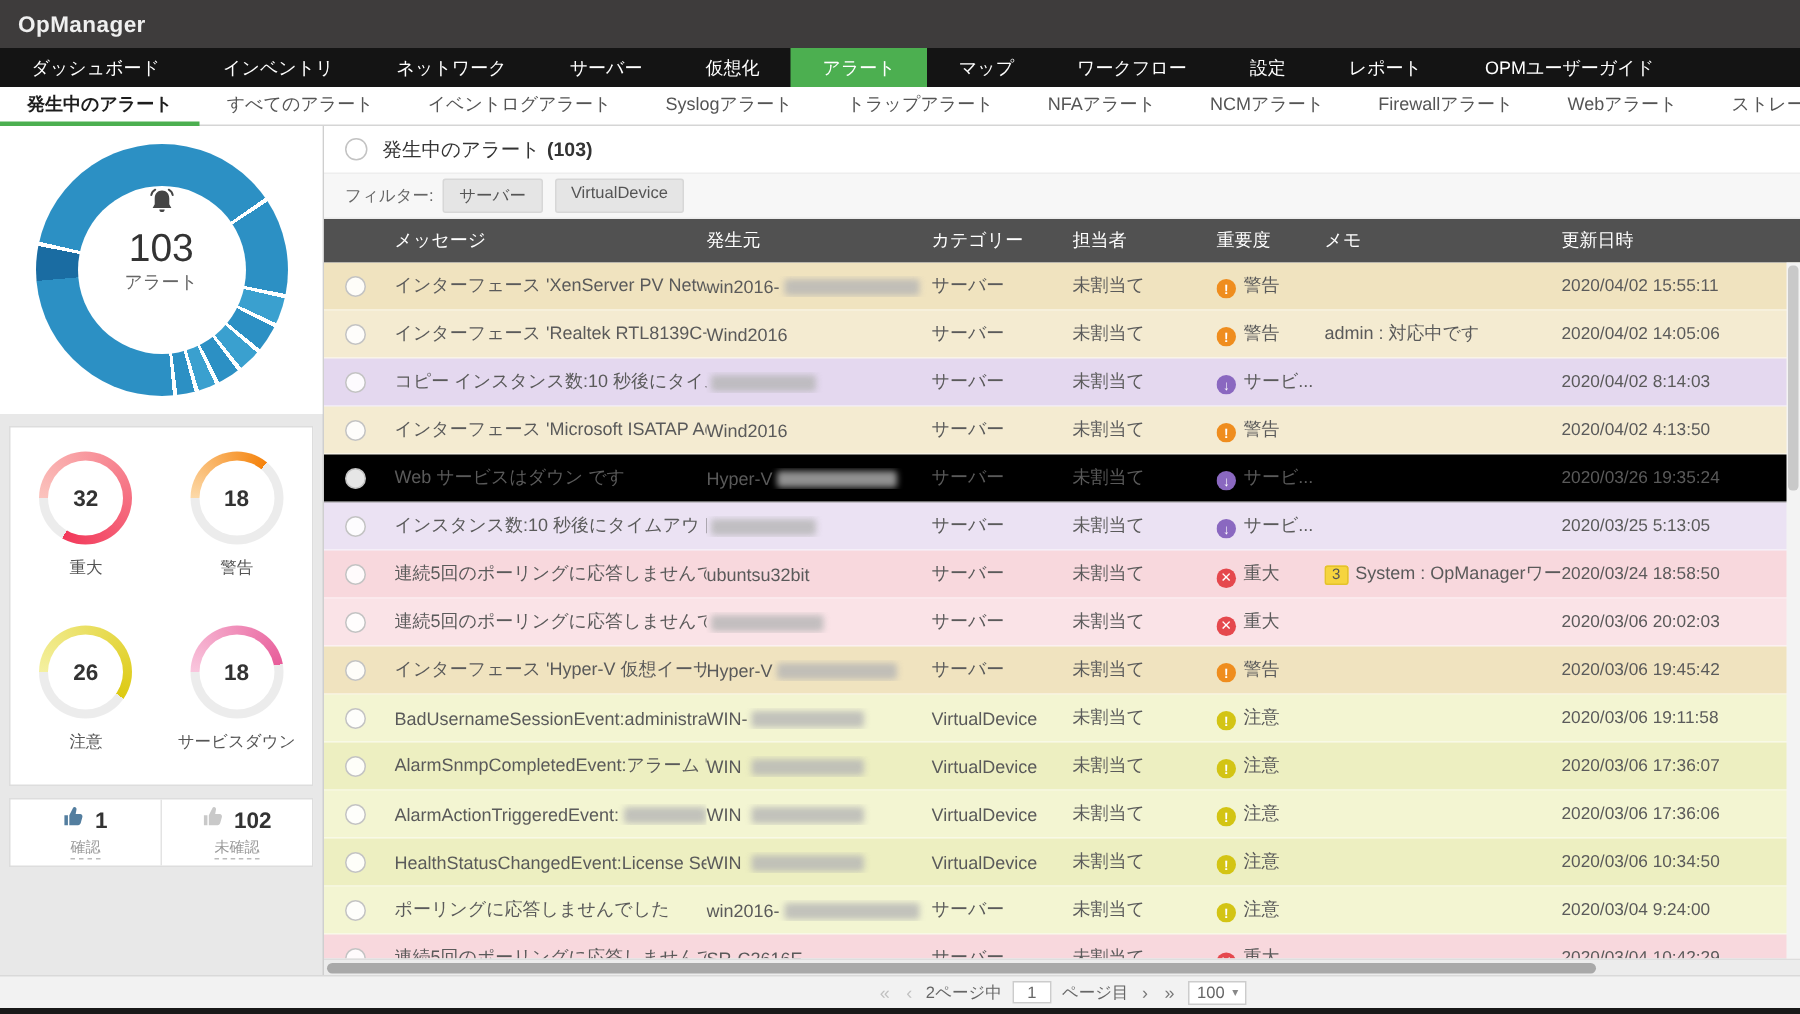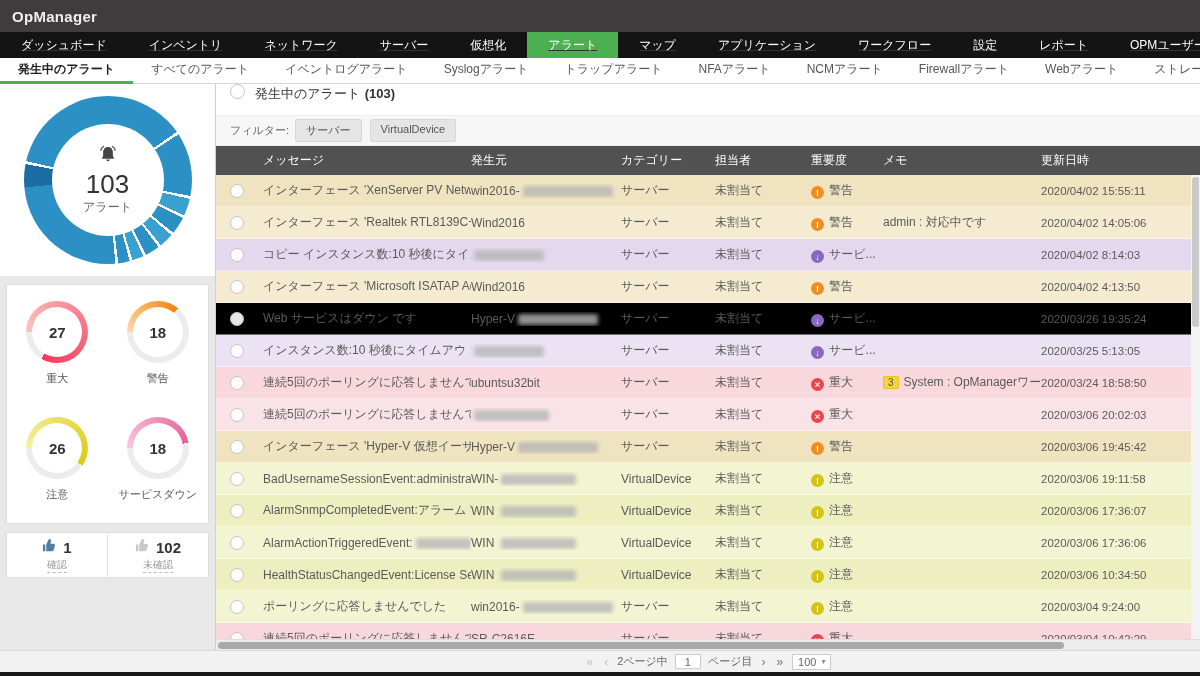--- a/index.html
+++ b/index.html
@@ -6,21 +6,21 @@
   html,body { margin:0; padding:0; }
   body {
     width:1200px; height:676px; overflow:hidden;
     font-family:"Liberation Sans","DejaVu Sans",sans-serif;
     background:#e8e8e8; color:#333;
   }
   
   .topbar { height:32px; background:#3e3c3c; color:#efefef; display:flex; align-items:center; padding:0 12px; }
   .logo { font-size:15px; font-weight:bold; letter-spacing:.3px; }
   
-  .mainnav { height:26px; background:#141414; display:flex;text-decoration:underline; }
+  .mainnav { height:26px; background:#141414; display:flex; }
   .nav-item { padding:0 21px; line-height:26px; color:#fff; font-size:12px; white-space:nowrap; cursor:pointer; }
   .nav-item.active { background:#4caf50; }
   
   .subnav { height:26px; background:#fff; border-bottom:1px solid #d5d5d5; display:flex; }
   .sub-item { padding:0 18px; line-height:23px; height:26px; color:#555; font-size:12px; white-space:nowrap; border-bottom:3px solid transparent; cursor:pointer; }
   .sub-item.active { color:#1d1d1d; font-weight:bold; border-bottom-color:#4caf50; }
   
   .bodywrap { display:flex; height:566px; }
   .sidebar { width:216px; min-width:216px; background:#e8e8e8; border-right:1px solid #cfcfcf; display:flex; flex-direction:column; }
   .sortbar { height:30px; background:#fff; border-bottom:1px solid #e2e2e2; display:flex; align-items:center; padding:0 10px; }
@@ -31,39 +31,39 @@
       #1a6ca2 0 16deg, #fff 16deg 18deg,
       #2c90c4 18deg 150deg, #fff 150deg 152deg,
       #2c90c4 152deg 196deg, #fff 196deg 198deg,
       #3aa0cf 198deg 210deg, #fff 210deg 212deg,
       #2c90c4 212deg 224deg, #fff 224deg 226deg,
       #3aa0cf 226deg 236deg, #fff 236deg 238deg,
       #2c90c4 238deg 248deg, #fff 248deg 250deg,
       #3aa0cf 250deg 258deg, #fff 258deg 260deg,
       #2c90c4 260deg 268deg, #fff 268deg 270deg,
       #2c90c4 270deg 360deg); }
-  .donut-hole { width:112px; height:112px; border-radius:50%; background:#fff; display:flex; flex-direction:column; align-items:center; justify-content:center; }
+  .donut-hole { width:112px; height:112px; border-radius:50%; background:#fff; display:flex; flex-direction:column; align-items:center; }
   .donut-value { font-size:26px; color:#333; line-height:1.1; }
   .donut-label { font-size:12px; color:#666; }
   .stats-card { background:#fff; border:1px solid #ddd; margin:8px 6px 0; height:240px; padding:16px 0 8px;
     display:grid; grid-template-columns:1fr 1fr; row-gap:18px; }
   .stat { display:flex; flex-direction:column; align-items:center; gap:8px; }
   .ring { width:62px; height:62px; border-radius:50%; display:flex; align-items:center; justify-content:center; }
   .hole { width:50px; height:50px; border-radius:50%; background:#fff; display:flex; align-items:center; justify-content:center; }
   .stat-value { font-size:15px; font-weight:bold; color:#333; }
   .stat-label { font-size:11px; color:#555; }
   .ack-card { background:#fff; border:1px solid #ddd; margin:8px 6px 0; height:46px; display:flex; }
   .ack-cell { flex:1; display:flex; flex-direction:column; align-items:center; justify-content:center; }
   .ack-cell + .ack-cell { border-left:1px solid #e3e3e3; }
   .ack-top { display:flex; align-items:center; gap:6px; }
   .ack-value { font-size:15px; font-weight:bold; color:#333; }
   .ack-label { font-size:10px; color:#999; border-bottom:1px dashed #bbb; margin-top:1px; }
   
   .content { flex:1; display:flex; flex-direction:column; background:#fff; position:relative; min-width:0; }
-  .content-head { height:32px; display:flex; gap:10px; padding:0 14px; border-bottom:1px solid #eee; }
+  .content-head { height:32px; display:flex; align-items:center; gap:10px; padding:0 14px; border-bottom:1px solid #eee; }
   .radio { width:15px; height:15px; border:1px solid #c3c3c3; border-radius:50%; background:#fff; display:inline-block; flex:none; }
   .head-title { font-size:13px; color:#333; }
   .head-count { font-size:13px; font-weight:bold; color:#333; }
   .filter-row { height:30px; background:#f7f7f7; display:flex; align-items:center; gap:6px; padding:0 14px; font-size:11px; color:#666; border-bottom:1px solid #ececec; }
   .chip { background:#e5e5e5; border:1px solid #d7d7d7; border-radius:2px; padding:3px 10px; font-size:11px; color:#555; cursor:pointer; }
   .trow { display:grid; grid-template-columns:47px 208px 150px 94px 96px 72px 158px 1fr; align-items:center; }
   .thead { height:29px; background:#515151; color:#fff; font-size:12px; }
   .tbody { height:464px; overflow:hidden; position:relative; }
   .row { height:32px; font-size:12px; color:#5a5a5a; border-bottom:1px solid rgba(255,255,255,.45); cursor:pointer; }
   .cell { overflow:hidden; white-space:nowrap; padding-right:6px; }
@@ -95,21 +95,20 @@
 </div>
 
 <nav class="mainnav" id="mainnav">
     <div class="nav-item">ダッシュボード</div>
     <div class="nav-item">インベントリ</div>
     <div class="nav-item">ネットワーク</div>
     <div class="nav-item">サーバー</div>
     <div class="nav-item">仮想化</div>
     <div class="nav-item active">アラート</div>
     <div class="nav-item">マップ</div>
-    <div class="nav-item">アプリケーション</div>
     <div class="nav-item">ワークフロー</div>
     <div class="nav-item">設定</div>
     <div class="nav-item">レポート</div>
     <div class="nav-item">OPMユーザーガイド</div>
   </nav>
 <nav class="subnav" id="subnav">
     <div class="sub-item active">発生中のアラート</div>
     <div class="sub-item">すべてのアラート</div>
     <div class="sub-item">イベントログアラート</div>
     <div class="sub-item">Syslogアラート</div>
@@ -138,21 +137,21 @@
           <div class="donut-value">103</div>
           <div class="donut-label">アラート</div>
         </div>
       </div>
     </div>
 
     <div class="stats-card" id="stats">
         <div class="stat">
           <div class="ring" style="background:conic-gradient(from -90deg,#fbc3bd 0deg,#f2385a 300deg,#ececec 300deg 360deg)">
             <div class="hole">
-              <span class="stat-value">27</span>
+              <span class="stat-value">32</span>
             </div>
           </div>
           <div class="stat-label">重大</div>
         </div>
         <div class="stat">
           <div class="ring" style="background:conic-gradient(from -90deg,#fcd9a8 0deg,#f5820b 130deg,#ececec 130deg 360deg)">
             <div class="hole">
               <span class="stat-value">18</span>
             </div>
           </div>

